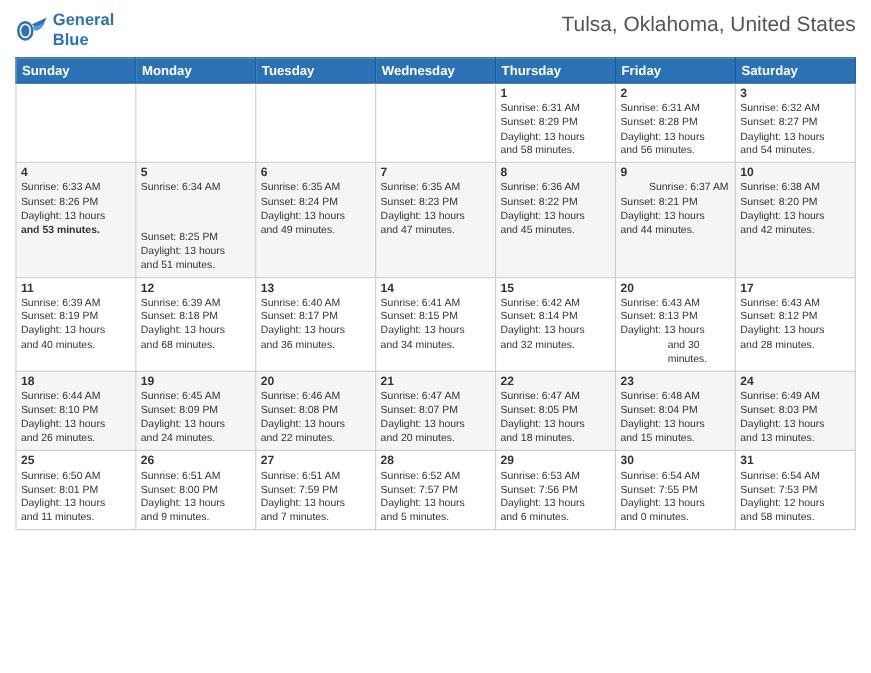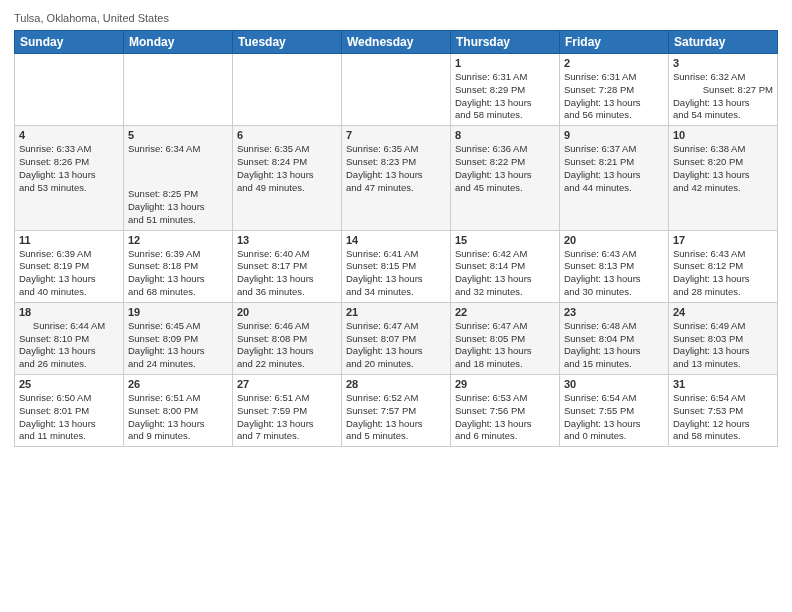--- a/index.html
+++ b/index.html
@@ -34,21 +34,21 @@
     .title-block {
       text-align: right;
     }
     .cal-title {
       font-size: 36px;
       font-weight: bold;
       color: #333;
       line-height: 1;
     }
     .cal-subtitle {
-      font-size: 11px;
+      font-size: 19px;
       color: #555;
       margin-top: 2px;
     }
     .calendar {
       width: 100%;
       border-collapse: collapse;
       border: 1px solid #ccc;
     }
     .calendar th {
       background: #2a72b5;
@@ -84,20 +84,33 @@
       display: block;
       margin-bottom: 2px;
     }
     .empty { background: #fff !important; }
   </style>
 </head>
 <body>
 
 <div class="page">
   <div class="header">
+    <div class="logo">
+      <svg class="logo-bird" viewBox="0 0 40 40">
+        <ellipse cx="12" cy="20" rx="10" ry="12" fill="#2a72b5"></ellipse>
+        <ellipse cx="12" cy="20" rx="7" ry="9" fill="#fff"></ellipse>
+        <ellipse cx="12" cy="20" rx="5" ry="7" fill="#2a72b5"></ellipse>
+        <path d="M20 12 Q30 8 38 4 Q34 14 28 16 Q24 17 20 12Z" fill="#2a72b5"></path>
+        <path d="M20 16 Q28 14 36 10 Q32 18 26 20 Q23 20 20 16Z" fill="#4a9fd5"></path>
+      </svg>
+      <div>
+        <div style="font-size:15px;font-weight:bold;color:#2a72b5;line-height:1.2;">General</div>
+        <div style="font-size:15px;font-weight:bold;color:#2a72b5;line-height:1.2;">Blue</div>
+      </div>
+    </div>
     <div class="title-block">
       <div class="cal-subtitle">Tulsa, Oklahoma, United States</div>
     </div>
   </div>
 
   <table class="calendar">
     <thead>
       <tr>
         <th>Sunday</th>
         <th>Monday</th>
@@ -117,39 +130,39 @@
           <td>
             <span class="day-num">1</span>
             <div style="line-height: 1.35;">Sunrise: 6:31 AM</div>
             <div style="line-height: 1.35;">Sunset: 8:29 PM</div>
             <div style="line-height: 1.35;">Daylight: 13 hours</div>
             <div style="line-height: 1.35;">and 58 minutes.</div>
           </td>
           <td>
             <span class="day-num">2</span>
             <div style="line-height: 1.35;">Sunrise: 6:31 AM</div>
-            <div style="line-height: 1.35;">Sunset: 7:28 PM</div>
+            <div style="line-height: 1.35;">Sunset: 8:28 PM</div>
             <div style="line-height: 1.35;">Daylight: 13 hours</div>
             <div style="line-height: 1.35;">and 56 minutes.</div>
           </td>
           <td>
             <span class="day-num">3</span>
             <div style="line-height: 1.35;">Sunrise: 6:32 AM</div>
-            <div style="line-height: 1.35; text-align: right;">Sunset: 8:27 PM</div>
+            <div style="line-height: 1.35;">Sunset: 8:27 PM</div>
             <div style="line-height: 1.35;">Daylight: 13 hours</div>
             <div style="line-height: 1.35;">and 54 minutes.</div>
           </td>
         </tr>
         <tr class="row-even">
           <td>
             <span class="day-num">4</span>
             <div style="line-height: 1.35;">Sunrise: 6:33 AM</div>
             <div style="line-height: 1.35;">Sunset: 8:26 PM</div>
             <div style="line-height: 1.35;">Daylight: 13 hours</div>
-            <div style="line-height: 1.35;">and 53 minutes.</div>
+            <div style="line-height: 1.35; font-weight: bold;">and 53 minutes.</div>
           </td>
           <td>
             <span class="day-num">5</span>
             <div style="line-height: 1.35;">Sunrise: 6:34 AM</div>
             <div style="line-height: 1.35; margin-top: 32px;">Sunset: 8:25 PM</div>
             <div style="line-height: 1.35;">Daylight: 13 hours</div>
             <div style="line-height: 1.35;">and 51 minutes.</div>
           </td>
           <td>
             <span class="day-num">6</span>
@@ -167,21 +180,21 @@
           </td>
           <td>
             <span class="day-num">8</span>
             <div style="line-height: 1.35;">Sunrise: 6:36 AM</div>
             <div style="line-height: 1.35;">Sunset: 8:22 PM</div>
             <div style="line-height: 1.35;">Daylight: 13 hours</div>
             <div style="line-height: 1.35;">and 45 minutes.</div>
           </td>
           <td>
             <span class="day-num">9</span>
-            <div style="line-height: 1.35;">Sunrise: 6:37 AM</div>
+            <div style="line-height: 1.35; margin-left: 26px;">Sunrise: 6:37 AM</div>
             <div style="line-height: 1.35;">Sunset: 8:21 PM</div>
             <div style="line-height: 1.35;">Daylight: 13 hours</div>
             <div style="line-height: 1.35;">and 44 minutes.</div>
           </td>
           <td>
             <span class="day-num">10</span>
             <div style="line-height: 1.35;">Sunrise: 6:38 AM</div>
             <div style="line-height: 1.35;">Sunset: 8:20 PM</div>
             <div style="line-height: 1.35;">Daylight: 13 hours</div>
             <div style="line-height: 1.35;">and 42 minutes.</div>
@@ -221,34 +234,34 @@
             <div style="line-height: 1.35;">Sunrise: 6:42 AM</div>
             <div style="line-height: 1.35;">Sunset: 8:14 PM</div>
             <div style="line-height: 1.35;">Daylight: 13 hours</div>
             <div style="line-height: 1.35;">and 32 minutes.</div>
           </td>
           <td>
             <span class="day-num">20</span>
             <div style="line-height: 1.35;">Sunrise: 6:43 AM</div>
             <div style="line-height: 1.35;">Sunset: 8:13 PM</div>
             <div style="line-height: 1.35;">Daylight: 13 hours</div>
-            <div style="line-height: 1.35;">and 30 minutes.</div>
+            <div style="line-height: 1.35; margin-left: 43px;">and 30 minutes.</div>
           </td>
           <td>
             <span class="day-num">17</span>
             <div style="line-height: 1.35;">Sunrise: 6:43 AM</div>
             <div style="line-height: 1.35;">Sunset: 8:12 PM</div>
             <div style="line-height: 1.35;">Daylight: 13 hours</div>
             <div style="line-height: 1.35;">and 28 minutes.</div>
           </td>
         </tr>
         <tr class="row-even">
           <td>
             <span class="day-num">18</span>
-            <div style="line-height: 1.35; text-align: center;">Sunrise: 6:44 AM</div>
+            <div style="line-height: 1.35;">Sunrise: 6:44 AM</div>
             <div style="line-height: 1.35;">Sunset: 8:10 PM</div>
             <div style="line-height: 1.35;">Daylight: 13 hours</div>
             <div style="line-height: 1.35;">and 26 minutes.</div>
           </td>
           <td>
             <span class="day-num">19</span>
             <div style="line-height: 1.35;">Sunrise: 6:45 AM</div>
             <div style="line-height: 1.35;">Sunset: 8:09 PM</div>
             <div style="line-height: 1.35;">Daylight: 13 hours</div>
             <div style="line-height: 1.35;">and 24 minutes.</div>

